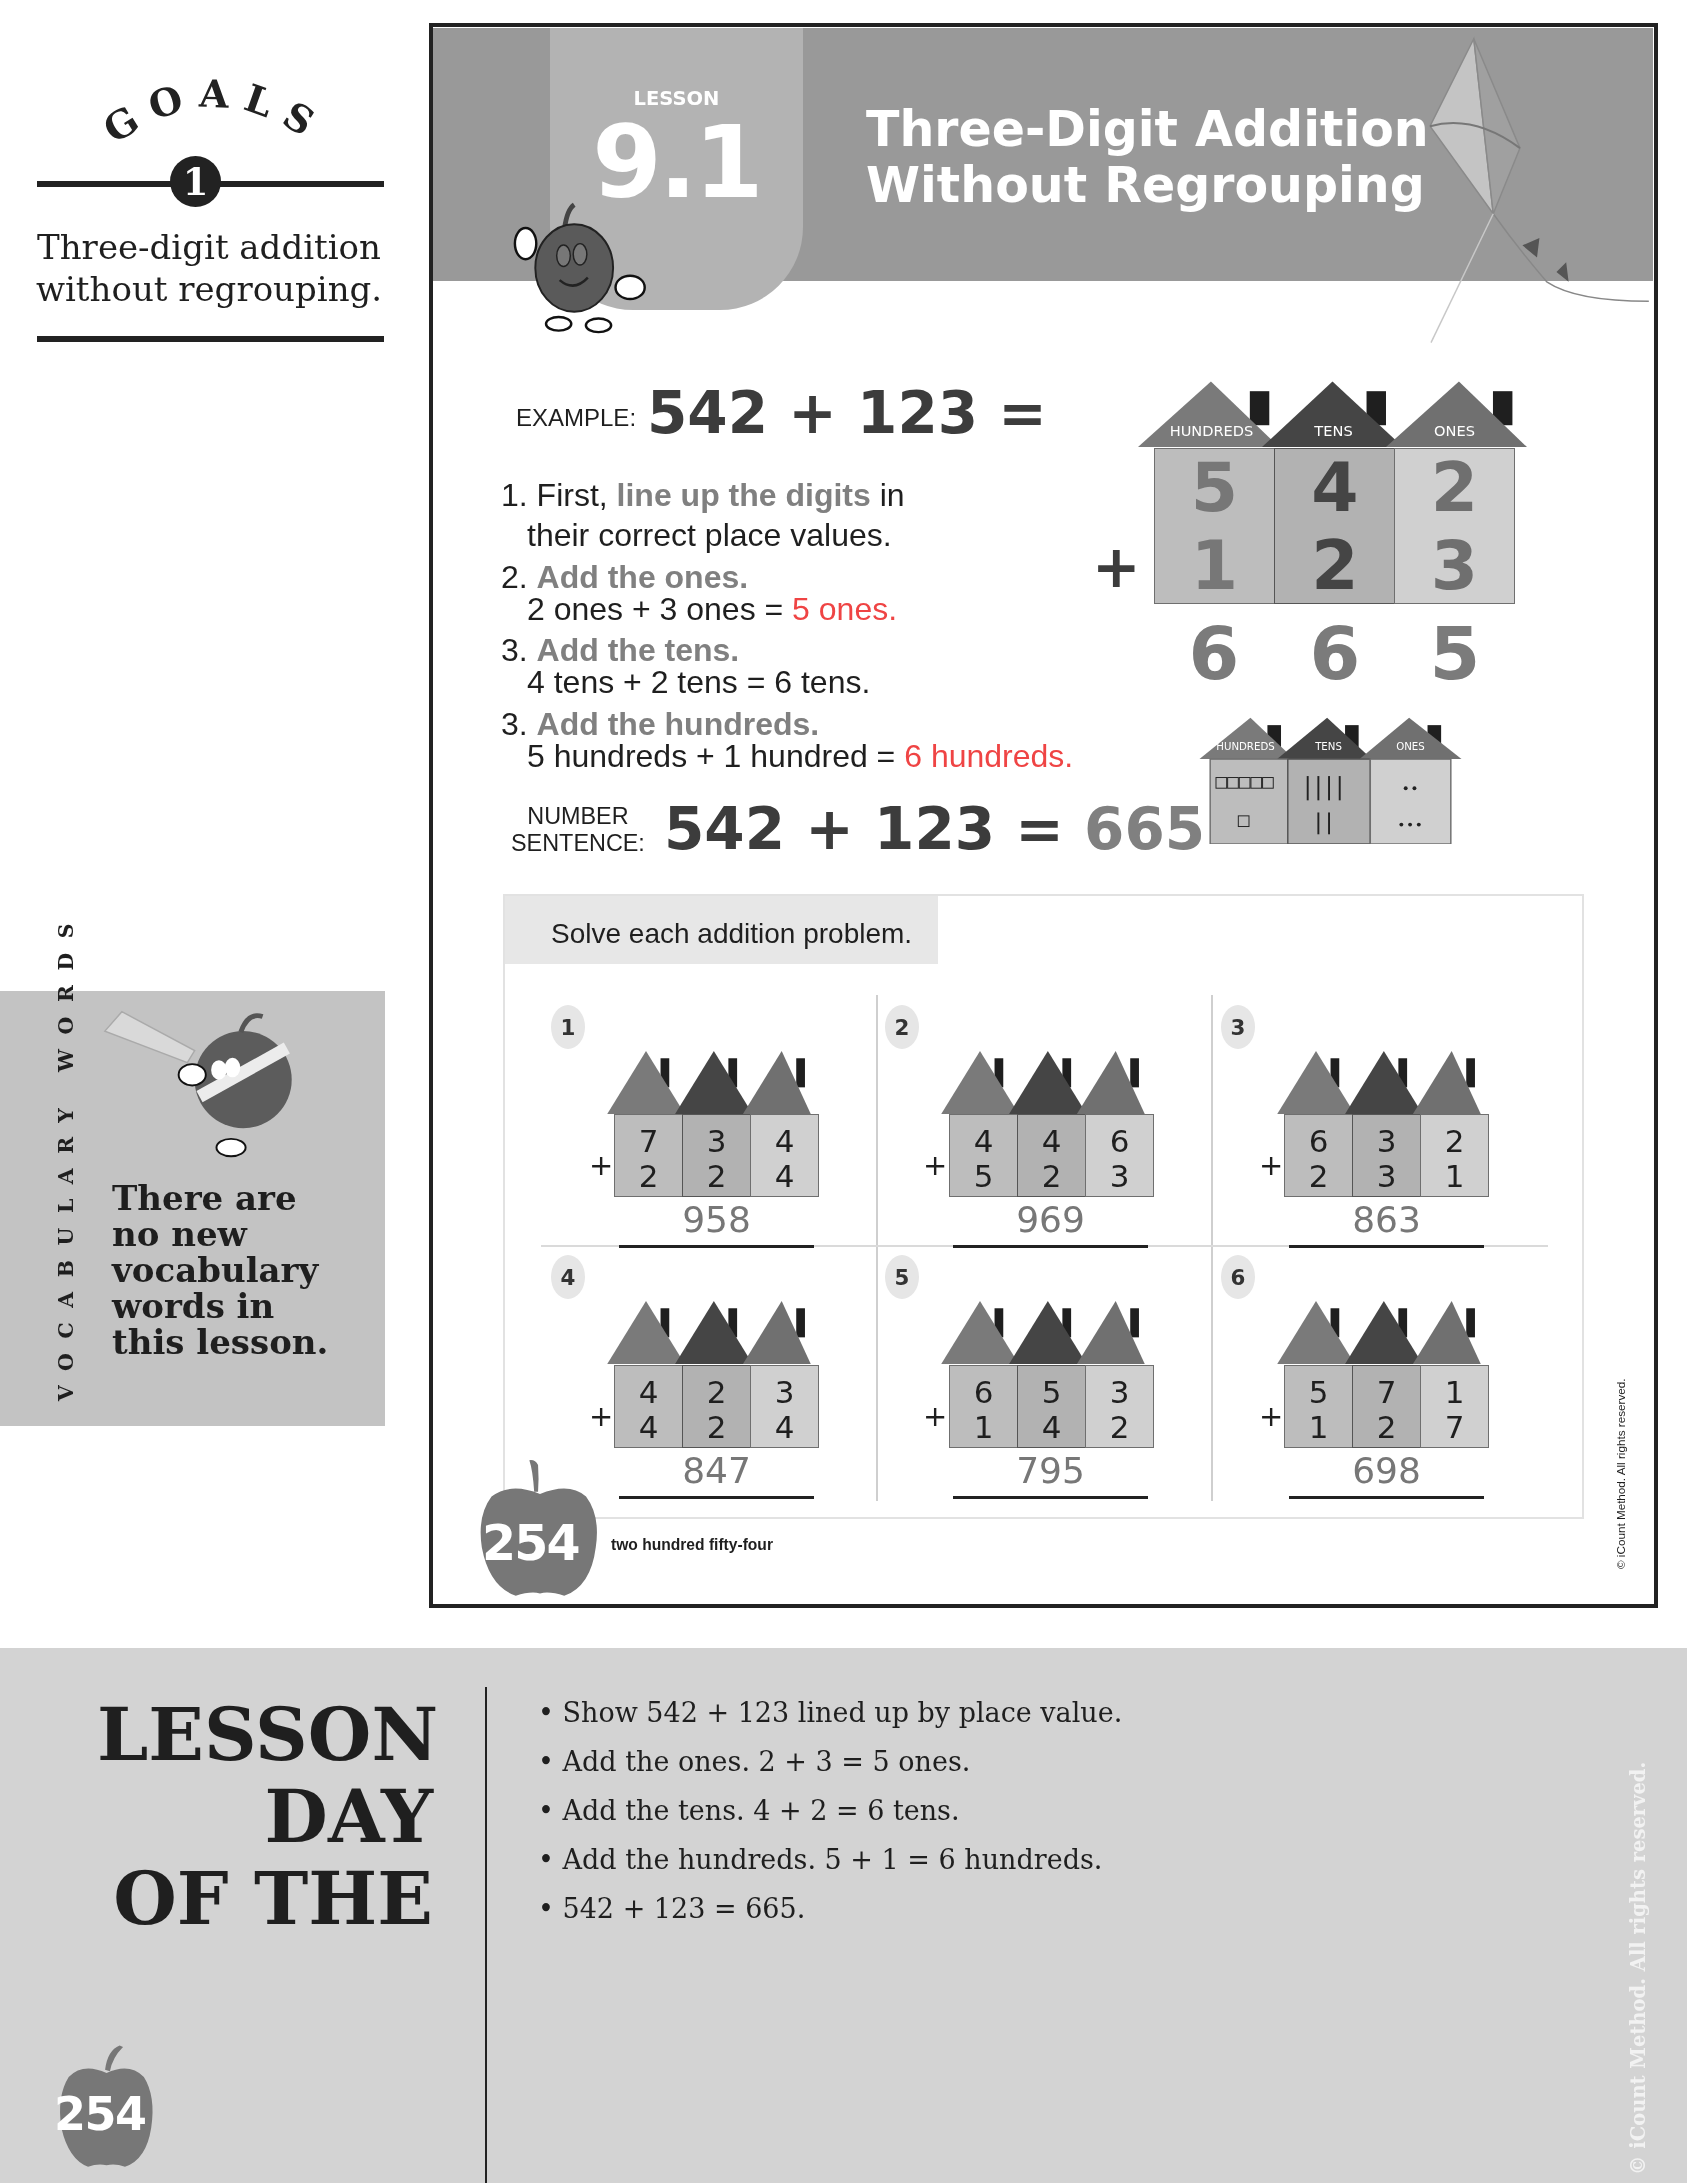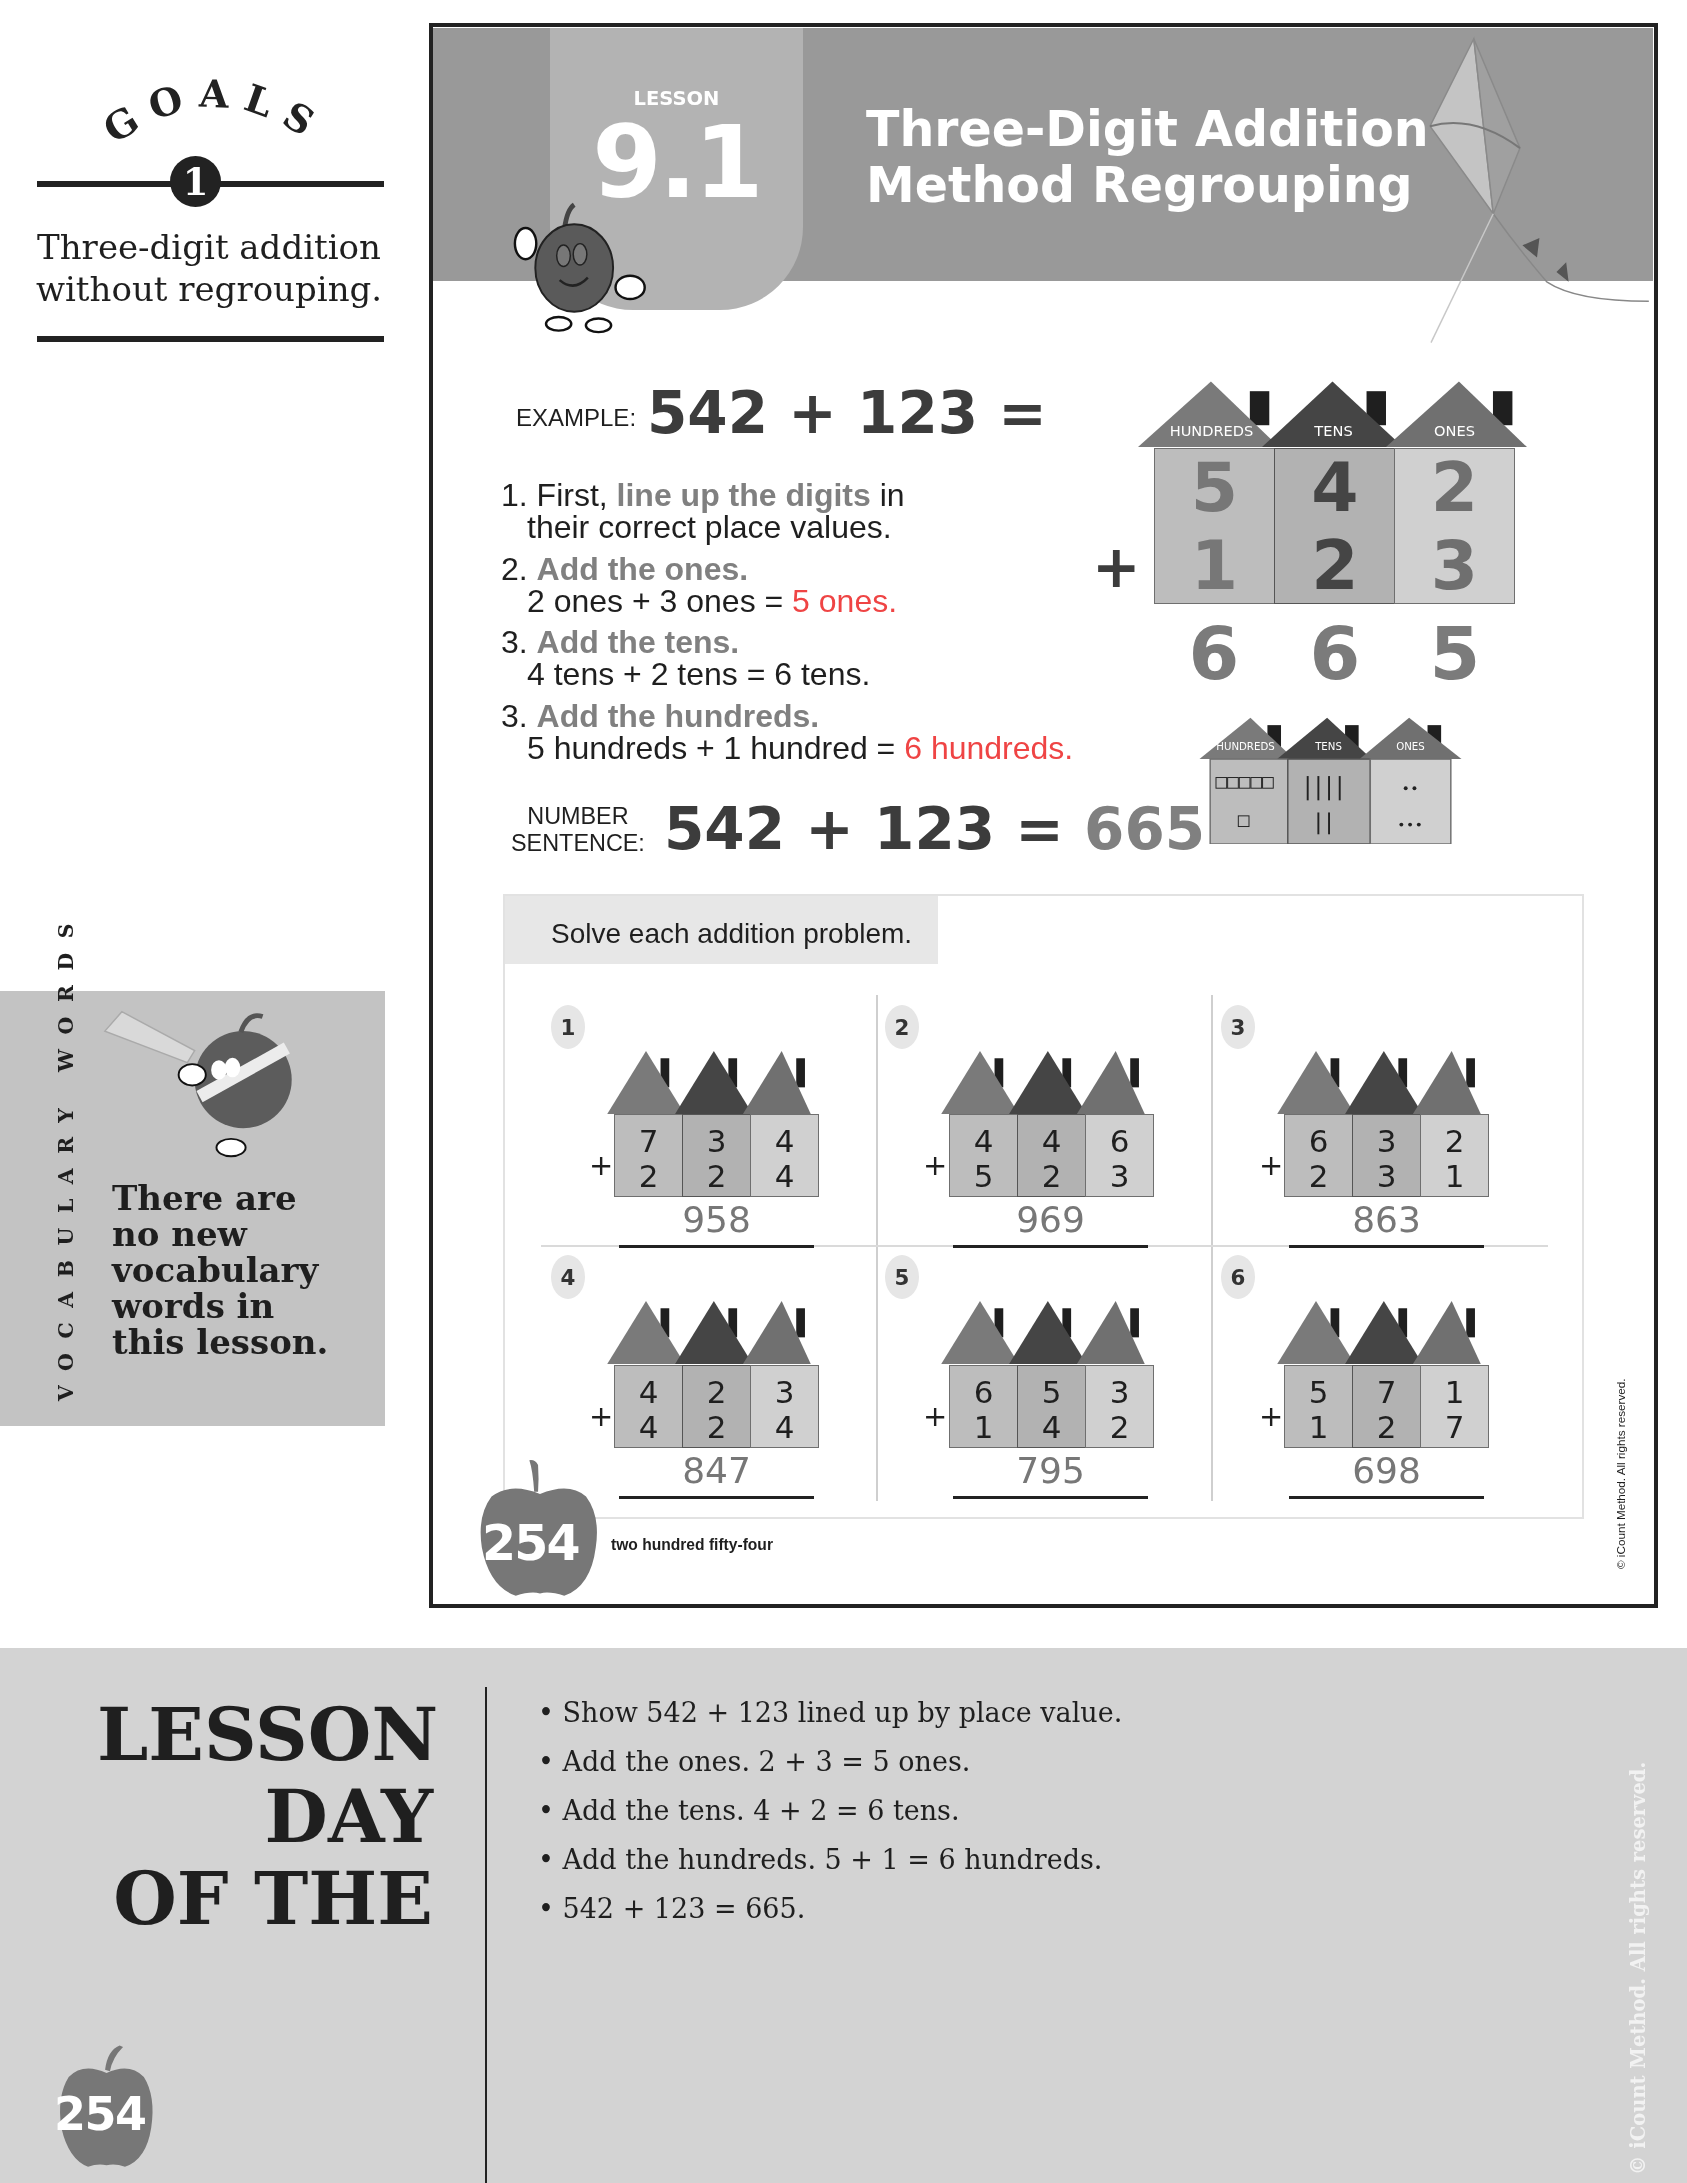--- a/index.html
+++ b/index.html
@@ -111,21 +111,21 @@
   <div>this lesson.</div>
 </div>
 
 <div class="abs frame"></div>
 <div class="abs banner"></div>
 <div class="abs lesson-tab"></div>
 <div class="abs lesson-label">LESSON</div>
 <div class="abs lesson-num">9.1</div>
 <div class="abs title">
   <div>Three-Digit Addition</div>
-  <div>Method Regrouping</div>
+  <div>Without Regrouping</div>
 </div>
 
 <svg class="abs" style="left:501px;top:195px;width:161px;height:141px;" viewBox="0 0 330 290">
   <path d="M130,70 Q135,30 150,20" stroke="#444" stroke-width="10" fill="none"></path>
   <ellipse cx="150" cy="150" rx="80" ry="90" fill="#5a5a5a" stroke="#222" stroke-width="4"></ellipse>
   <ellipse cx="128" cy="125" rx="14" ry="22" fill="#777" stroke="#222" stroke-width="3"></ellipse>
   <ellipse cx="162" cy="122" rx="14" ry="22" fill="#777" stroke="#222" stroke-width="3"></ellipse>
   <path d="M120,175 Q150,200 178,170" stroke="#222" stroke-width="5" fill="none"></path>
   <ellipse cx="50" cy="100" rx="22" ry="32" fill="#fff" stroke="#111" stroke-width="5"></ellipse>
   <ellipse cx="265" cy="190" rx="30" ry="24" fill="#fff" stroke="#111" stroke-width="5"></ellipse>
@@ -141,21 +141,21 @@
   <path d="M150,380 L22,645" stroke="#c8c8c8" stroke-width="3"></path>
   <path d="M210,445 L245,430 L240,470 Z M280,500 L300,480 L305,520 Z" fill="#555"></path>
 </svg>
 
 <div class="abs ex-label sans">EXAMPLE:</div>
 <div class="abs ex-eq">542 + 123 =</div>
 
 <div class="abs steps sans">
   <div>
     <div><span>1.</span> <span>First, </span><span class="hl">line up the digits</span><span> in</span></div>
-    <div style="padding-left:26px;">their correct place values.</div>
+    <div style="padding-left:26px;margin-top:8px;">their correct place values.</div>
   </div>
   <div class="gap"></div>
   <div>
     <div><span>2.</span> <span class="hl">Add the ones.</span></div>
     <div style="padding-left:26px;"><span>2 ones + 3 ones = </span><span class="soft">5 ones.</span></div>
   </div>
   <div class="gap"></div>
   <div>
     <div><span>3.</span> <span class="hl">Add the tens.</span></div>
     <div style="padding-left:26px;"><span>4 tens + 2 tens = </span><span>6 tens.</span></div>

